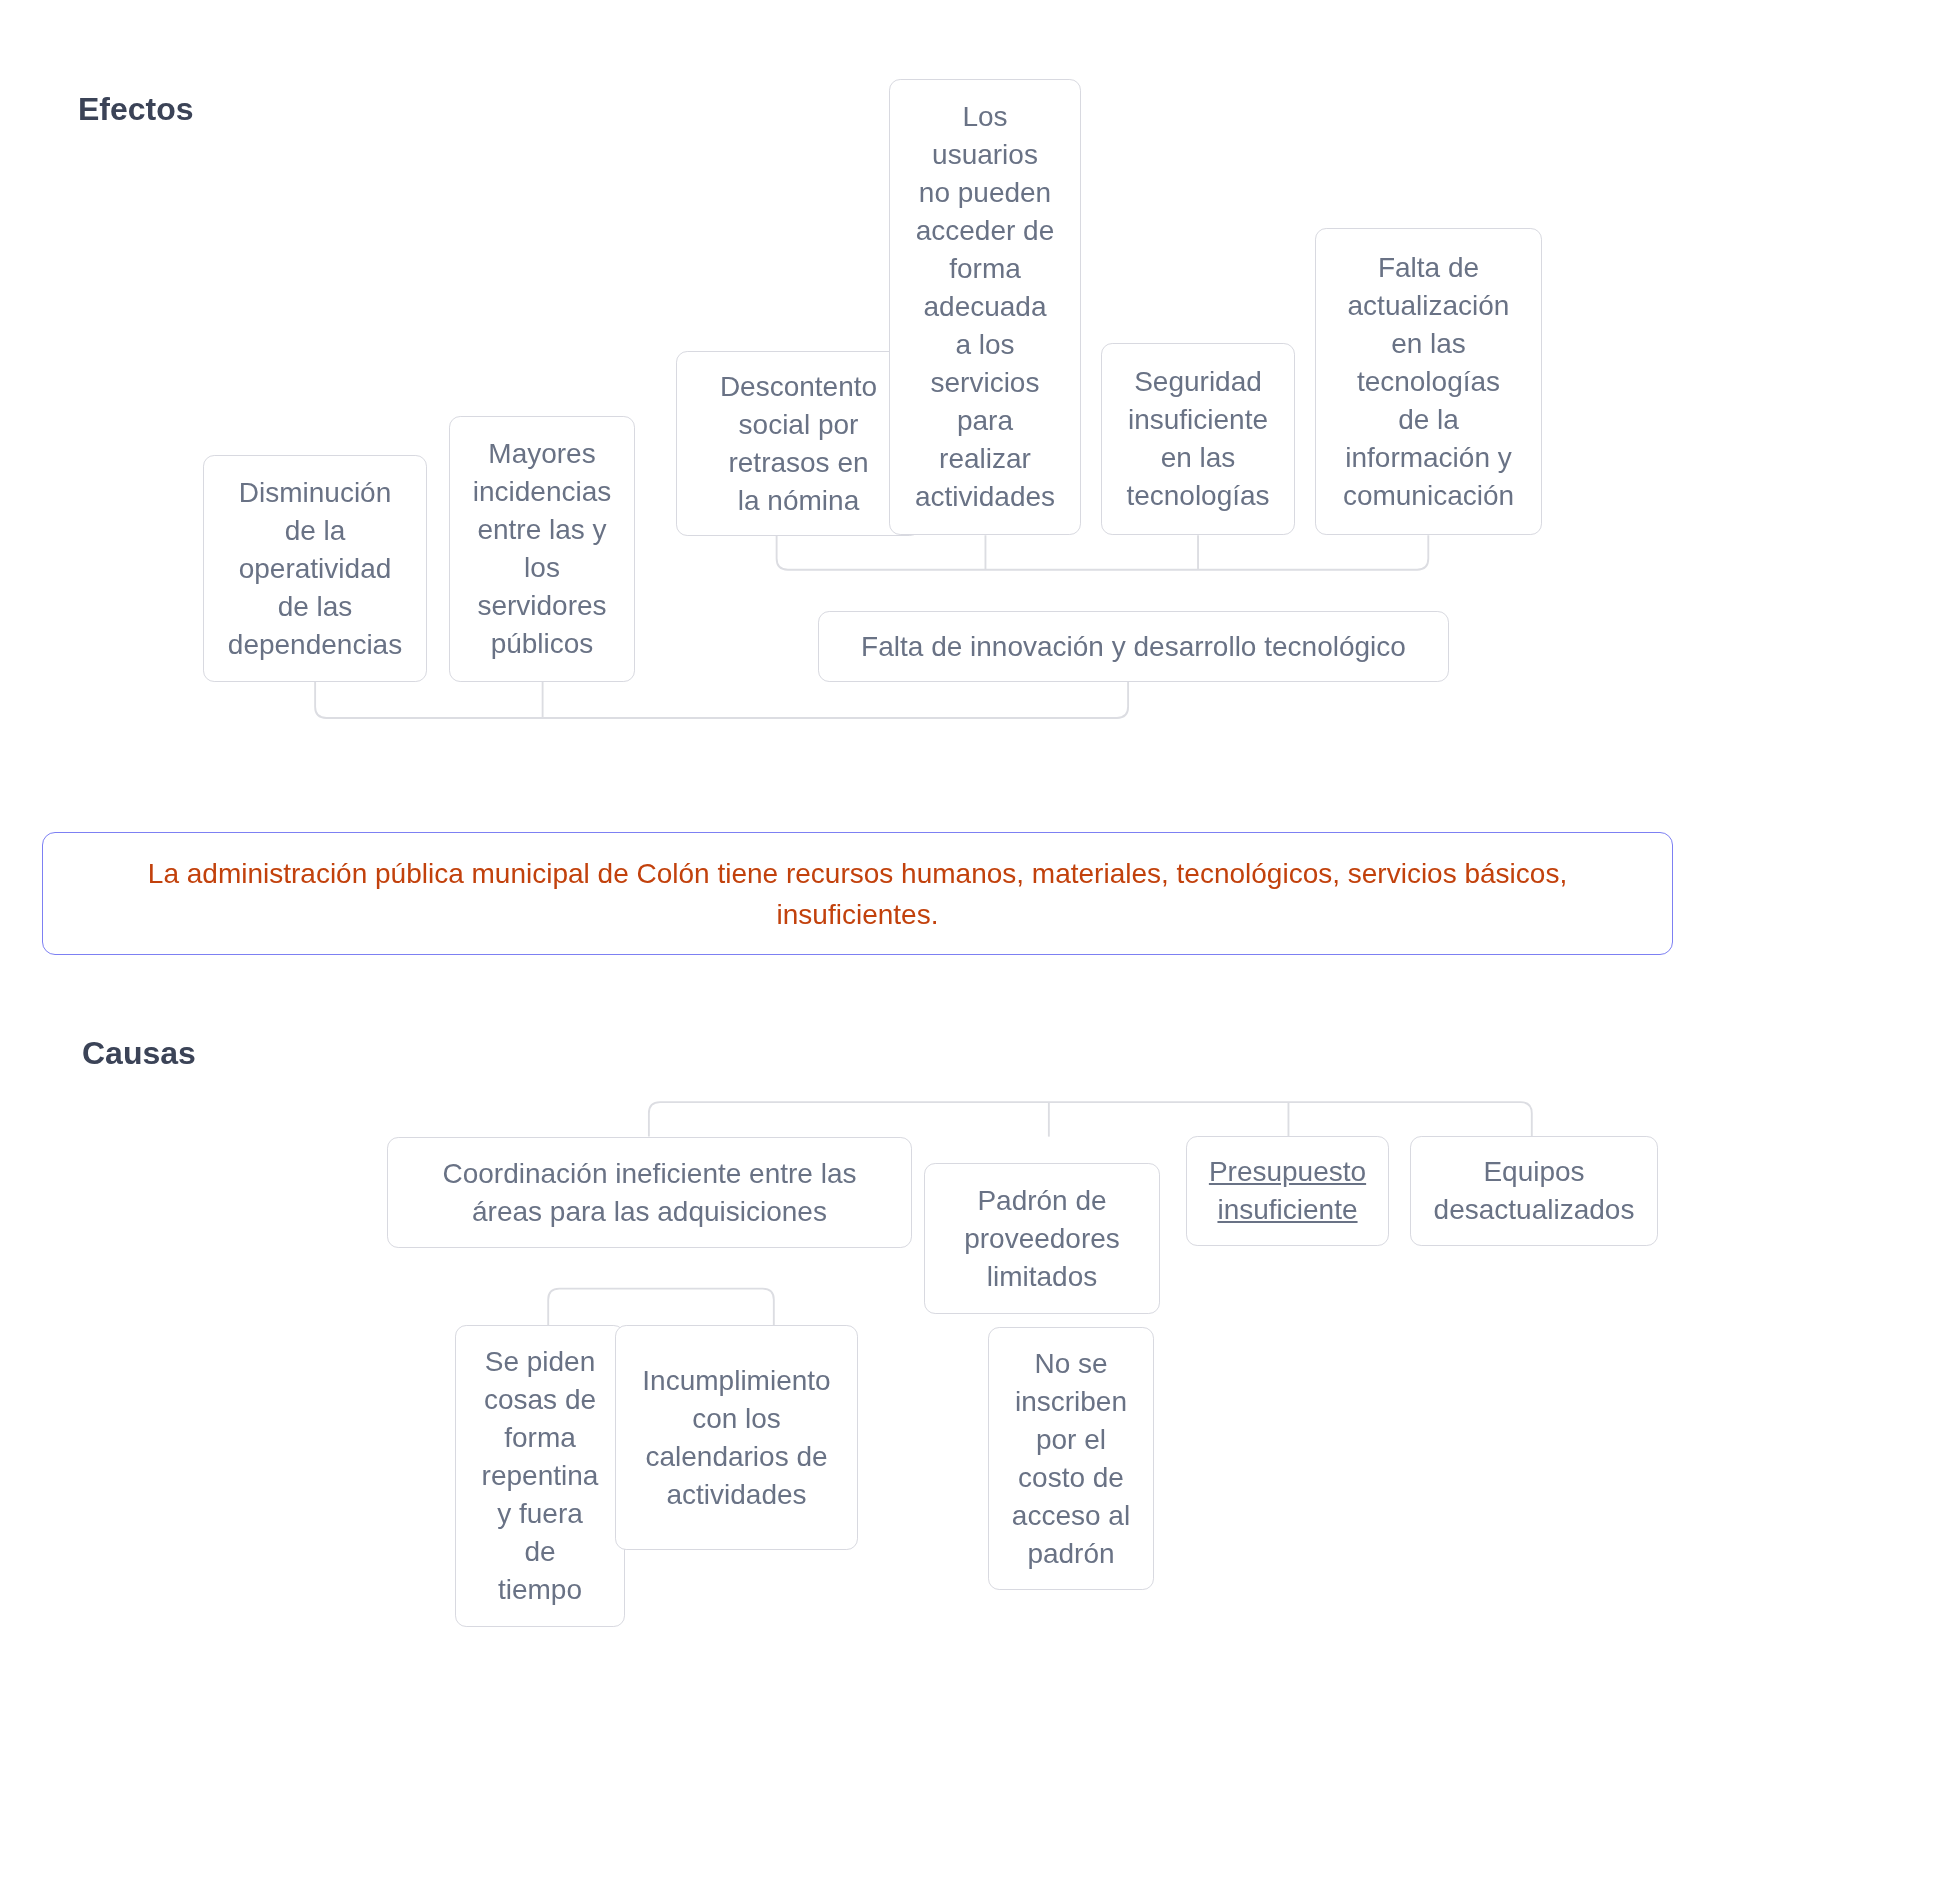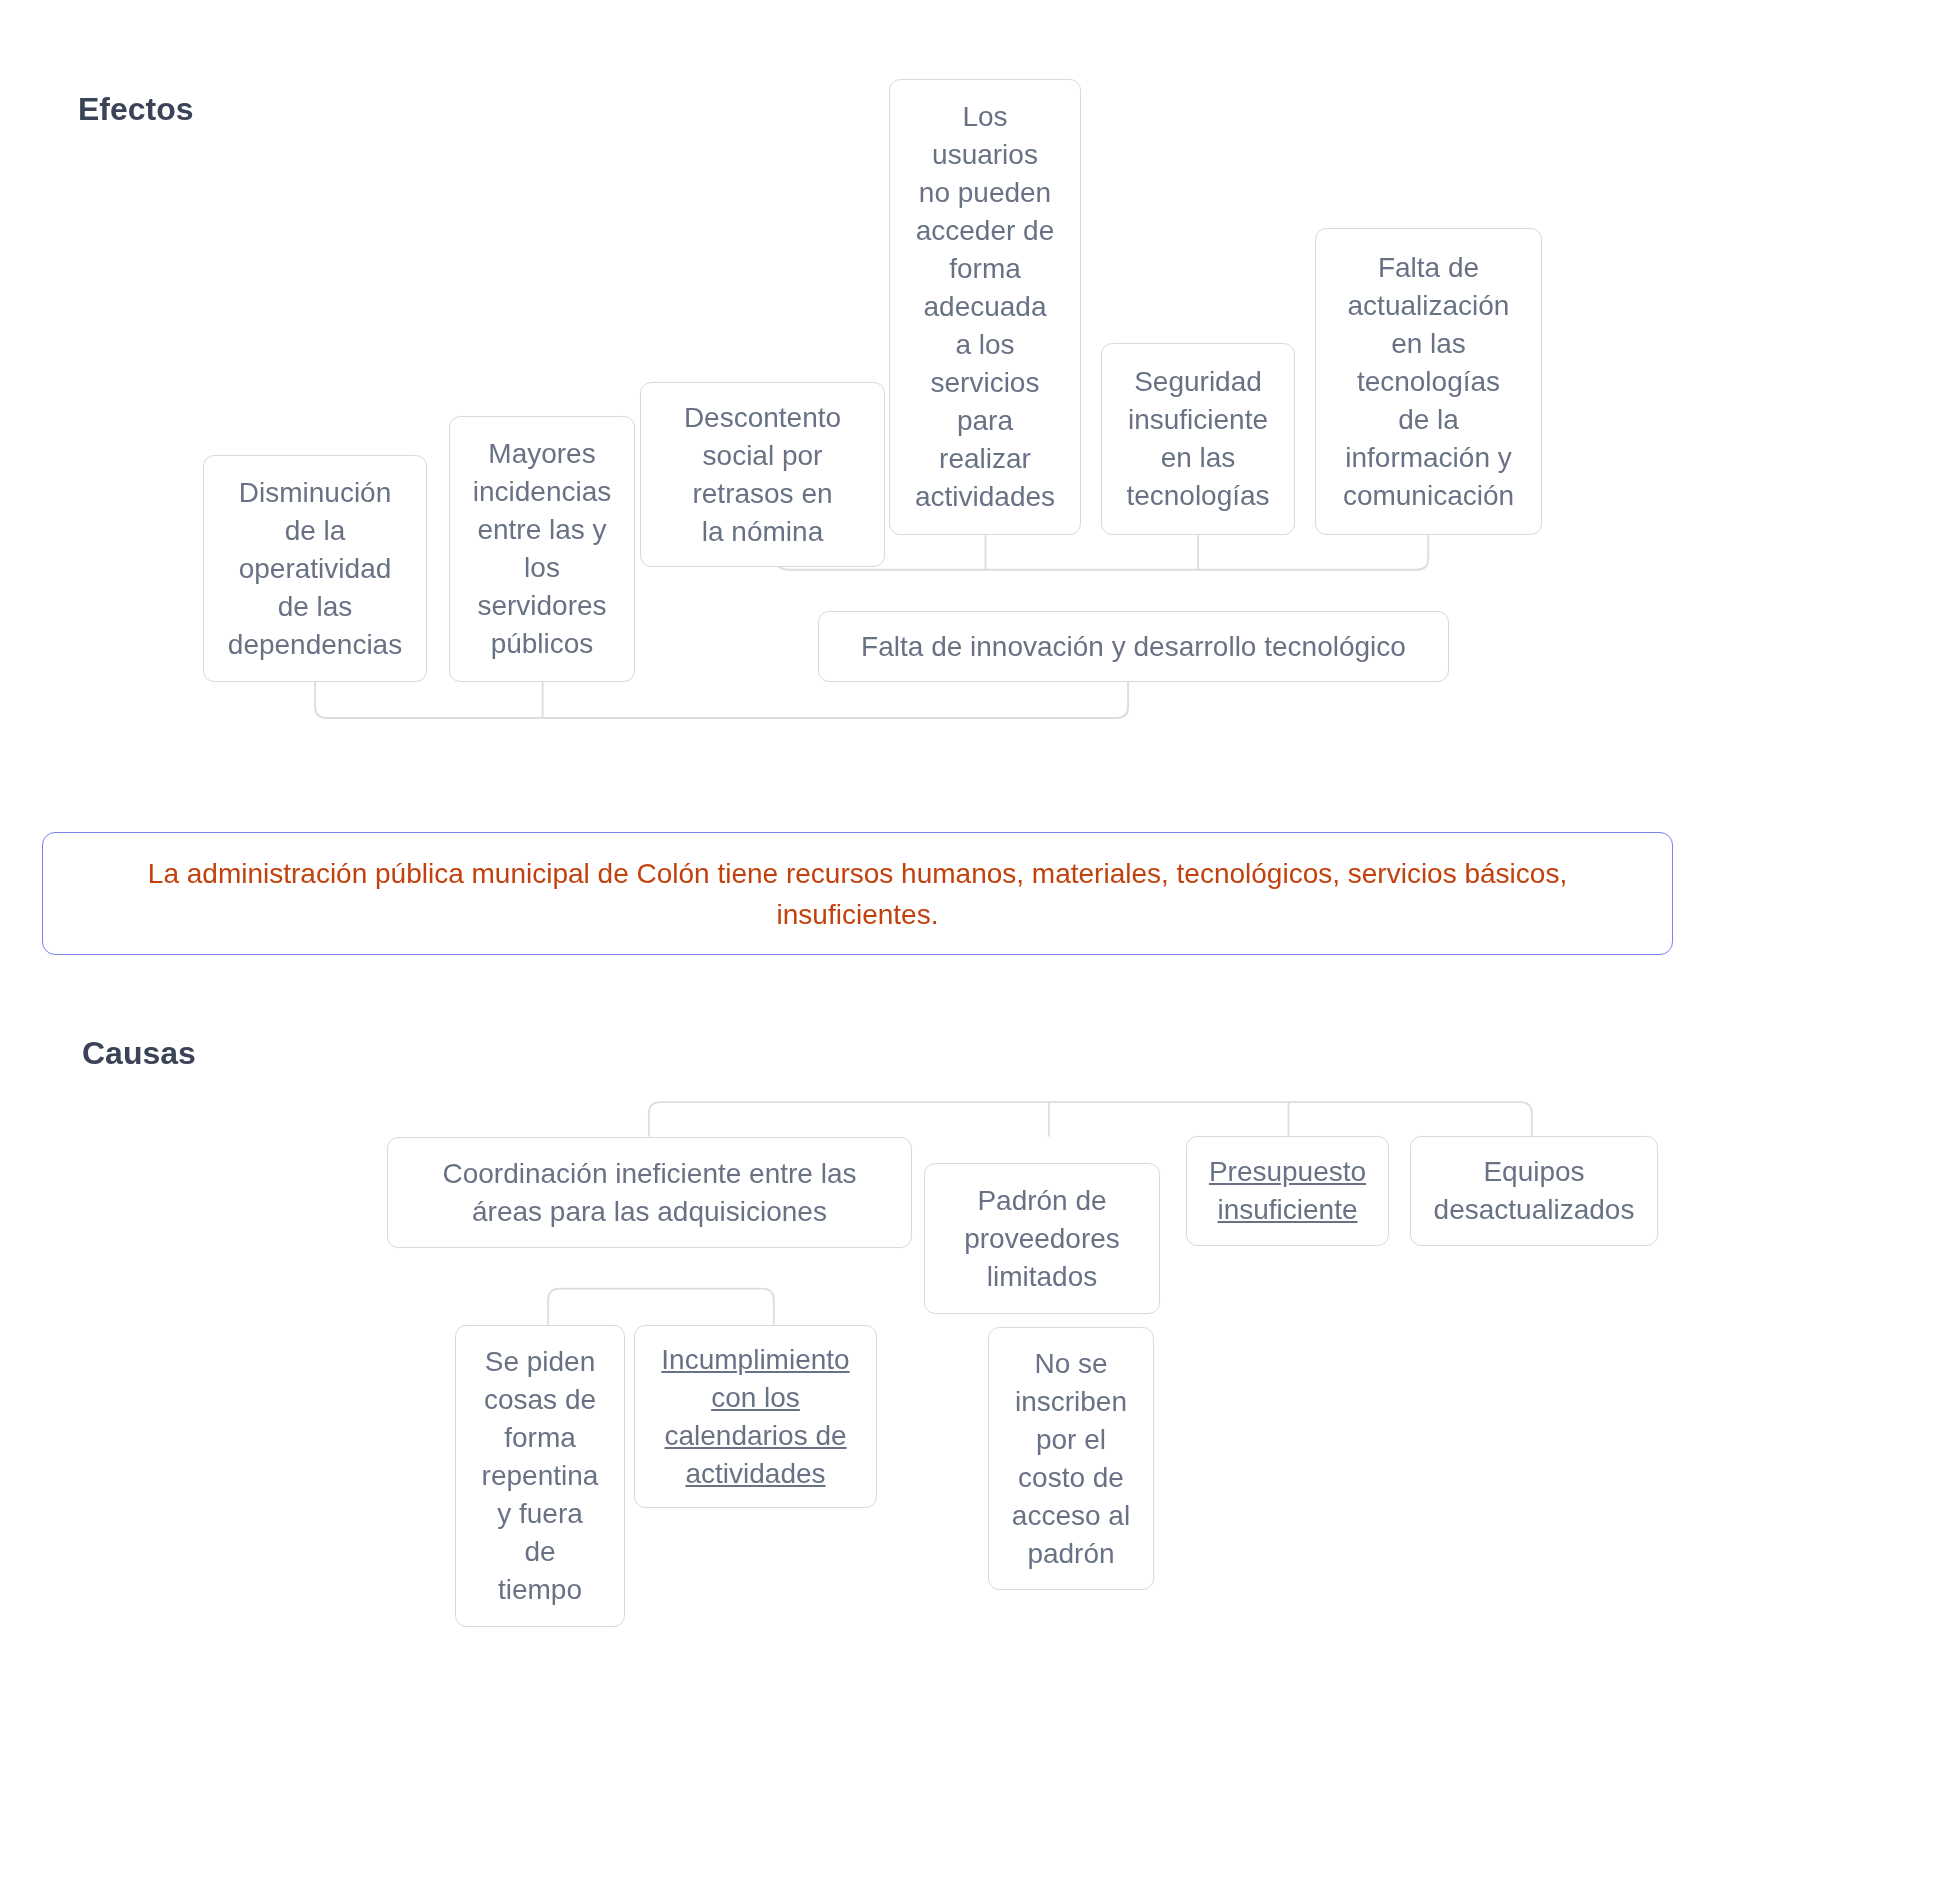--- a/index.html
+++ b/index.html
@@ -99,21 +99,21 @@
 de la
 operatividad
 de las
 dependencias</div>
 <div class="node" style="left:449px; top:416px; width:186px; height:266px;">Mayores
 incidencias
 entre las y
 los
 servidores
 públicos</div>
-<div class="node" style="left:640px; top:351px; width:245px; height:185px;margin-top:31px;">Descontento
+<div class="node" style="left:676px; top:351px; width:245px; height:185px;">Descontento
 social por
 retrasos en
 la nómina</div>
 <div class="node" style="left:889px; top:79px; width:192px; height:456px;">Los
 usuarios
 no pueden
 acceder de
 forma
 adecuada
 a los
@@ -147,21 +147,21 @@
 <div class="node" style="left:1410px; top:1136px; width:248px; height:110px;">Equipos
 desactualizados</div>
 
 <div class="node" style="left:455px; top:1325px; width:170px; height:302px;">Se piden
 cosas de
 forma
 repentina
 y fuera
 de
 tiempo</div>
-<div class="node" style="left:634px; top:1325px; width:243px; height:183px;text-decoration:underline;">Incumplimiento
+<div class="node" style="left:615px; top:1325px; width:243px; height:225px;">Incumplimiento
 con los
 calendarios de
 actividades</div>
 <div class="node" style="left:988px; top:1327px; width:166px; height:263px;">No se
 inscriben
 por el
 costo de
 acceso al
 padrón</div>
 

